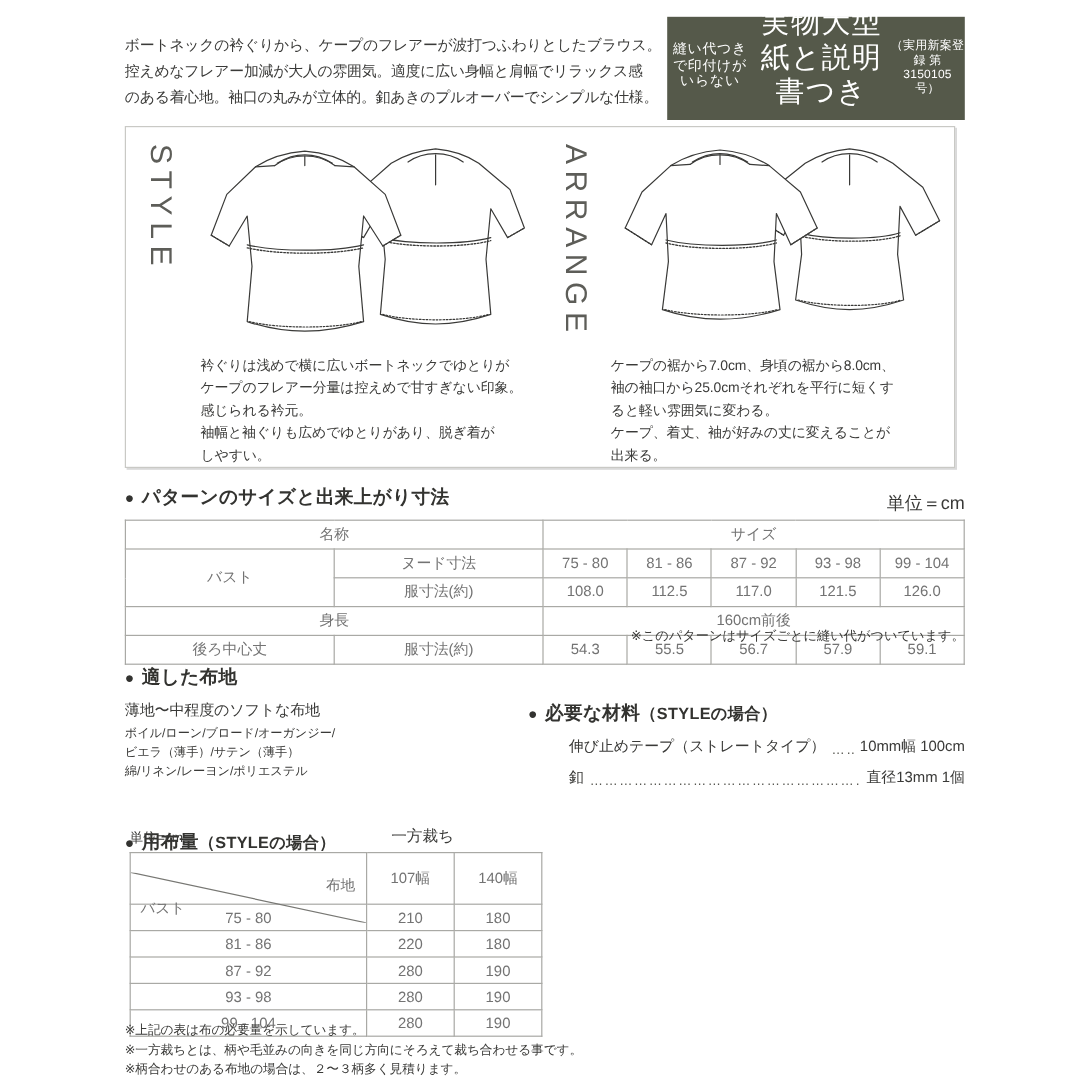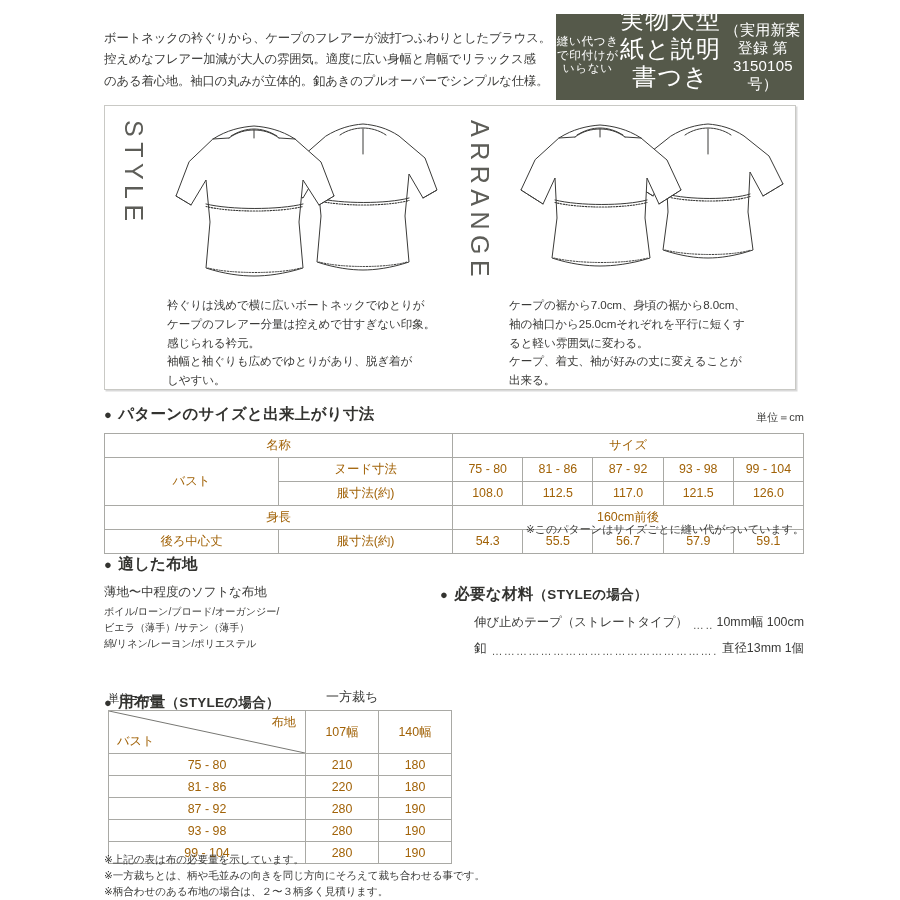--- a/index.html
+++ b/index.html
@@ -17,21 +17,21 @@
   .header{position:absolute;left:104px;top:20px;width:700px;height:80px;}
   .intro{position:absolute;left:0;top:8px;width:445px;
          font-size:12.4px;line-height:1.72;color:#3a3a38;letter-spacing:-0.2px;}
   .intro p{margin:0;white-space:nowrap;}
 
   .banner{position:absolute;left:452px;top:-6px;width:248px;height:86px;
           background:#55594a;color:#ffffff;text-align:center;
           display:flex;align-items:center;justify-content:center;}
   .banner .b1{font-size:11.6px;letter-spacing:.6px;line-height:1.2;margin-bottom:5px;font-weight:400;}
   .banner .b2{font-size:24px;letter-spacing:1.2px;line-height:1.2;margin-bottom:16px;}
-  .banner .b3{font-size:15px;letter-spacing:.2px;line-height:1.2;}
+  .banner .b3{font-size:10px;letter-spacing:.2px;line-height:1.2;}
 
   
   .illu-box{position:absolute;left:104px;top:105px;width:690px;height:283px;
             border:1px solid #c9c9c5;background:#fff;
             box-shadow:1.5px 1.5px 0 rgba(120,120,120,.28);}
   .panel{position:absolute;top:0;height:100%;}
   .panel.style{left:0;width:352px;}
   .panel.arrange{left:352px;width:338px;}
 
   .vlabel{position:absolute;top:14px;
@@ -51,22 +51,22 @@
   .cap p{margin:0;white-space:nowrap;}
 
   
   .sec-h{font-size:15.5px;font-weight:bold;color:#333330;letter-spacing:.3px;
          display:flex;align-items:baseline;}
   .sec-h .dot{font-size:13px;margin-right:6px;line-height:1;color:#333330;}
   .sec-h .sub{font-size:13.5px;font-weight:bold;margin-top:32px;}
 
   
   .size-sec{position:absolute;left:104px;top:404px;width:700px;}
-  .unit-r{position:absolute;right:0;top:6px;font-size:11px;color:#3a3a38;}
-  table{border-collapse:collapse;font-size:12.4px;color:#a16207;}
+  .unit-r{position:absolute;right:0;top:6px;font-size:15px;color:#3a3a38;}
+  table{border-collapse:collapse;font-size:12.4px;color:#737373;}
   .t-size{position:absolute;left:0;top:29px;width:700px;table-layout:fixed;}
   .t-size td{border:1px solid #a9a9a5;text-align:center;height:21px;padding:1px 0;line-height:1.25;}
   .t-size .c1{width:100px;}
   .t-size .c2{width:96px;}
   .t-size .cs{width:100.8px;}
   .note-r{position:absolute;right:0;top:118px;font-size:11px;color:#3a3a38;}
 
   
   .fab-sec{position:absolute;left:104px;top:554px;width:350px;}
   .fab-sec .lead{font-size:12.6px;margin-top:9px;letter-spacing:-.2px;}
@@ -82,21 +82,21 @@
   .mat-row .vl{flex:0 0 auto;}
 
   
   .yd-sec{position:absolute;left:104px;top:662px;width:360px;}
   .yd-unit{position:absolute;left:4px;top:29px;font-size:11.4px;}
   .yd-way{position:absolute;left:222px;top:26px;font-size:13px;}
   .t-yd{position:absolute;left:4px;top:48px;width:340px;table-layout:fixed;}
   .t-yd td{border:1px solid #a9a9a5;text-align:center;height:19px;padding:1px 0;font-size:12.4px;}
   .t-yd .hc{width:196px;height:42px;padding:0;position:relative;}
   .t-yd .wc{width:72px;}
-  .diag{position:absolute;left:0;top:0;width:100%;height:100%;}
+  .diag{position:absolute;left:0;top:16px;width:100%;height:100%;}
   .diag .dl{position:absolute;left:0;top:0;width:100%;height:100%;}
   .diag .tr{position:absolute;right:9px;top:3px;font-size:12.2px;}
   .diag .bl{position:absolute;left:8px;bottom:3px;font-size:12.2px;}
 
   .foot{position:absolute;left:104px;top:852px;width:520px;
         font-size:10.6px;line-height:1.5;color:#3a3a38;letter-spacing:-.1px;}
   .foot div{white-space:nowrap;}
 </style>
 </head>
 <body>

